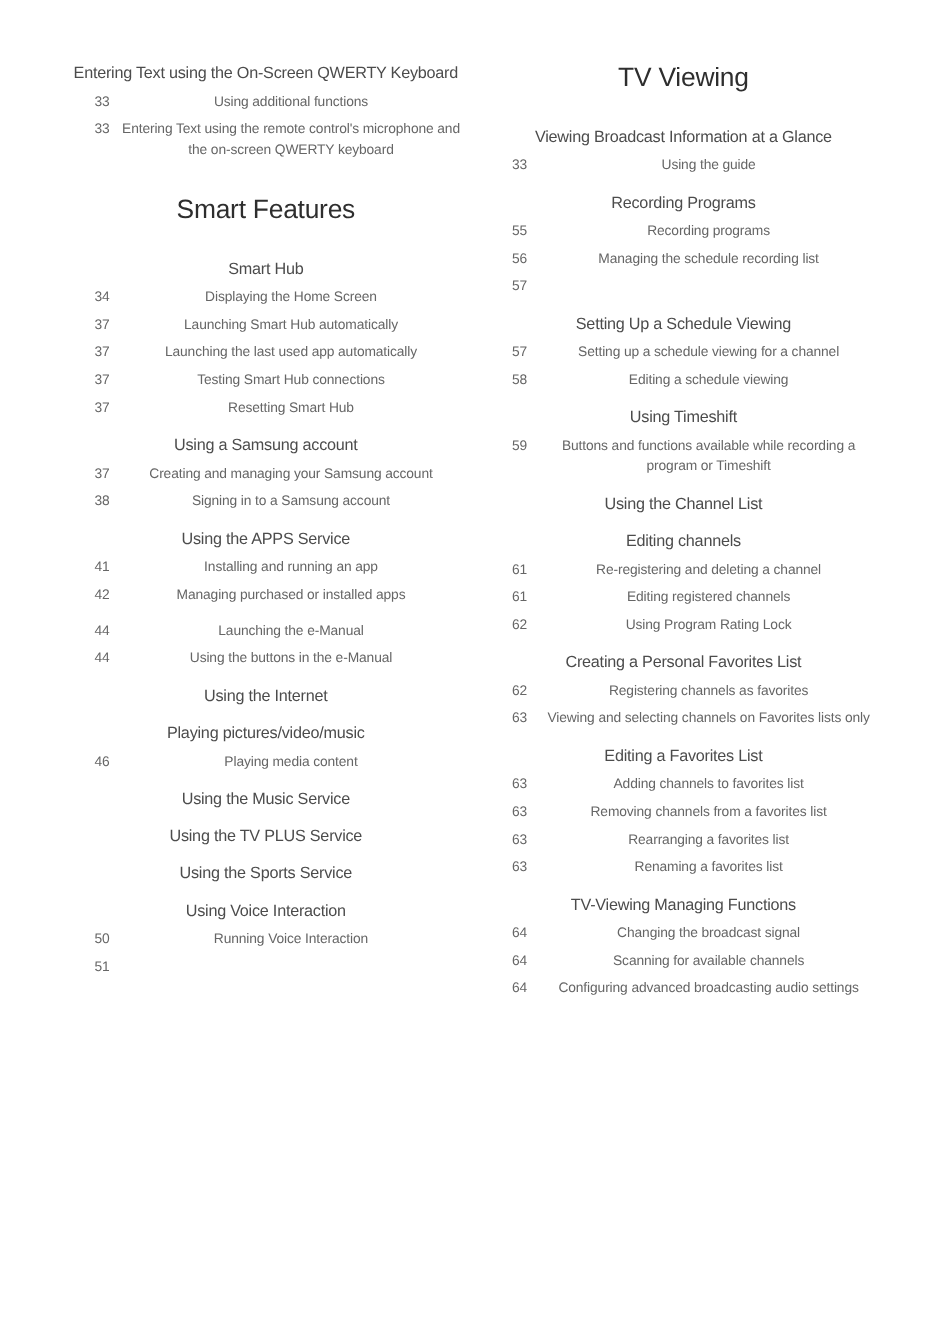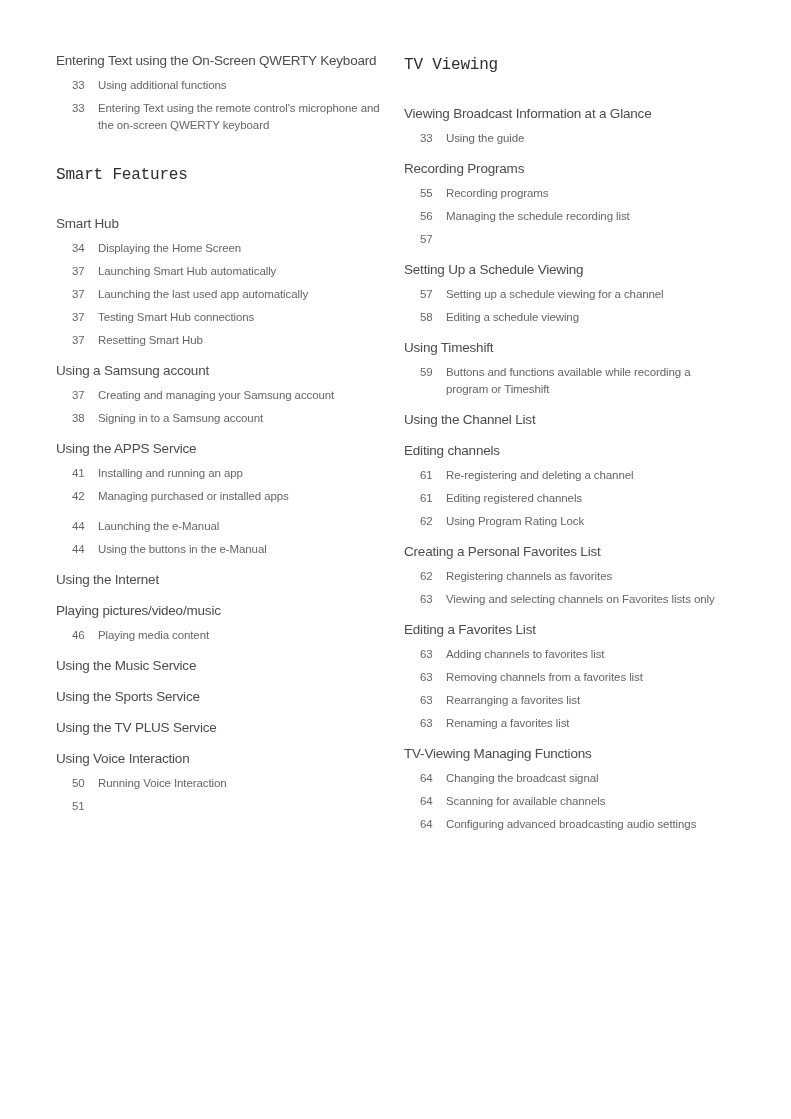--- a/index.html
+++ b/index.html
@@ -14,34 +14,34 @@
     background: var(--bg, #ffffff);
     overflow: hidden;
     font-family: "Liberation Sans", "DejaVu Sans", sans-serif;
     box-sizing: border-box;
     padding: 52px 56px 0 56px;
   }
   .columns {
     display: flex;
     gap: 17px;
     align-items: flex-start;
+    text-align: center;
   }
   .column {
     width: 331px;
     flex: 0 0 331px;
   }
   .chapter {
-    font-size: 16px;
+    font-size: 22px;
     line-height: 26px;
     font-weight: normal;
     color: var(--chapter, #2e2e2e);
     letter-spacing: -0.2px;
     margin: 28px 0 27px 0;
     white-space: nowrap;
-    font-family: Liberation Mono, monospace;
   }
   .column > .chapter:first-child {
     margin-top: 0;
   }
   .section {
     margin-bottom: 13px;
   }
   .section-title {
     font-size: 13.5px;
     line-height: 18px;
@@ -163,24 +163,24 @@
             <div class="entry">
               <span class="pn">46</span>
               <span class="entry-text">Playing media content</span>
             </div>
           </div>
         </div>
         <div class="section">
           <div class="section-title">Using the Music Service</div>
         </div>
         <div class="section">
+          <div class="section-title">Using the TV PLUS Service</div>
+        </div>
+        <div class="section">
           <div class="section-title">Using the Sports Service</div>
-        </div>
-        <div class="section">
-          <div class="section-title">Using the TV PLUS Service</div>
         </div>
         <div class="section">
           <div class="section-title">Using Voice Interaction</div>
           <div class="entries">
             <div class="entry">
               <span class="pn">50</span>
               <span class="entry-text">Running Voice Interaction</span>
             </div>
             <div class="entry">
               <span class="pn">51</span>

